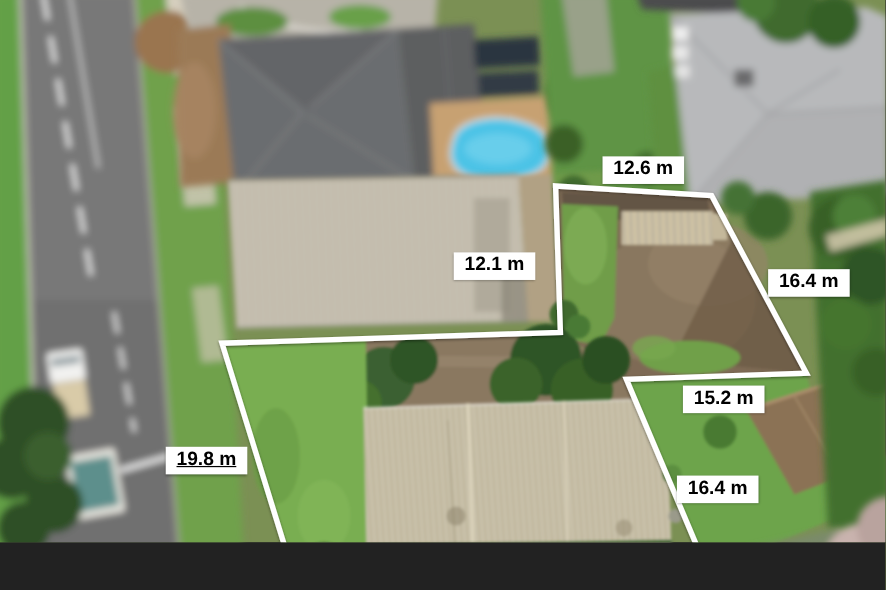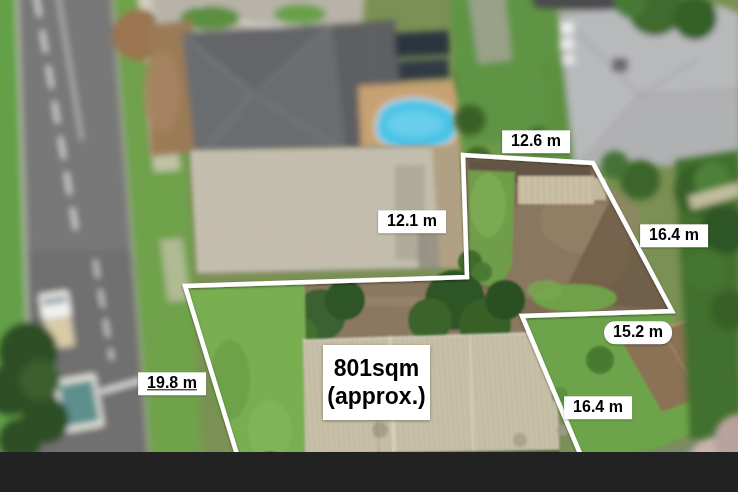--- a/index.html
+++ b/index.html
@@ -254,28 +254,24 @@
     </g>
 
     <g filter="url(#lineShadow)">
       <polygon points="463,155 593,163 672,311 522,316 590,477 248,490 185,286 467,277" fill="none" stroke="#ffffff" stroke-width="4.5" stroke-linejoin="miter"></polygon>
     </g>
   </svg>
 
   <div class="mlabel" style="left:536px;top:142px;">12.6 m</div>
   <div class="mlabel" style="left:412px;top:222px;">12.1 m</div>
   <div class="mlabel" style="left:674px;top:236px;">16.4 m</div>
-  <div class="mlabel" style="left:638px;top:333px;border-radius:11px;">15.2 m</div>
+  <div class="mlabel" style="left:603px;top:333px;">15.2 m</div>
   <div class="mlabel" style="left:598px;top:408px;">16.4 m</div>
   <div class="mlabel" style="left:172px;top:384px;text-decoration:underline;">19.8 m</div>
 
-  <div class="area-label">
-    <span>801sqm</span>
-    <span>(approx.)</span>
-  </div>
 
   <div class="clipped-label">
     <span></span>
     <span class="glyph-tops">
         <i></i>
         <i></i>
         <i></i>
       </span>
   </div>
 

